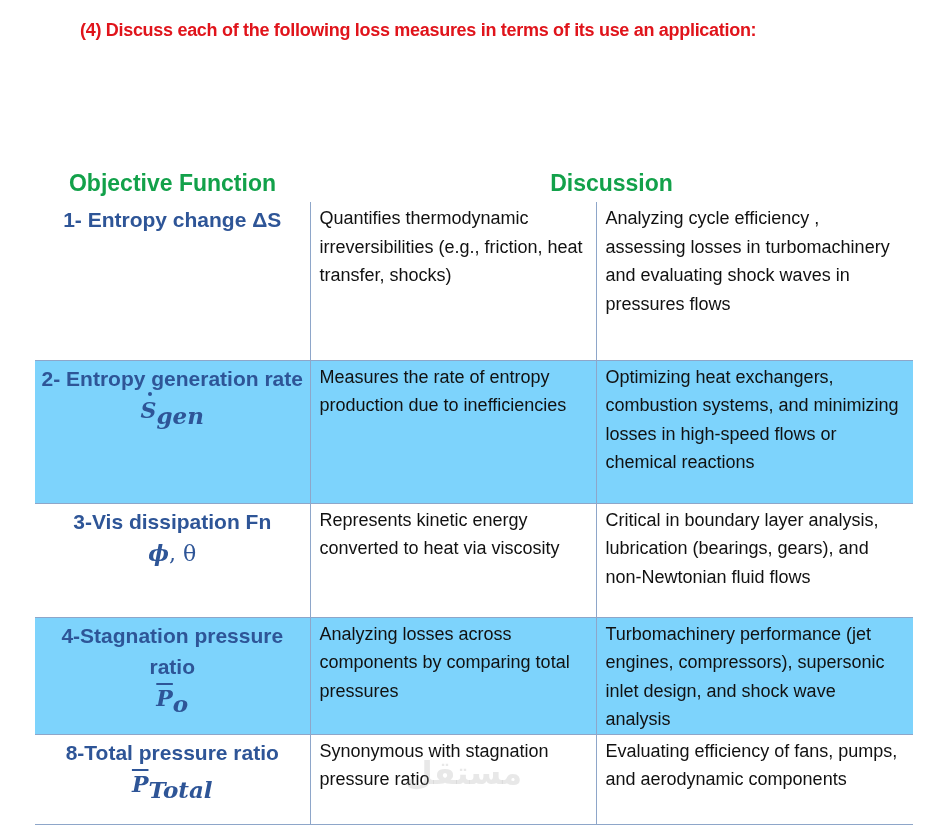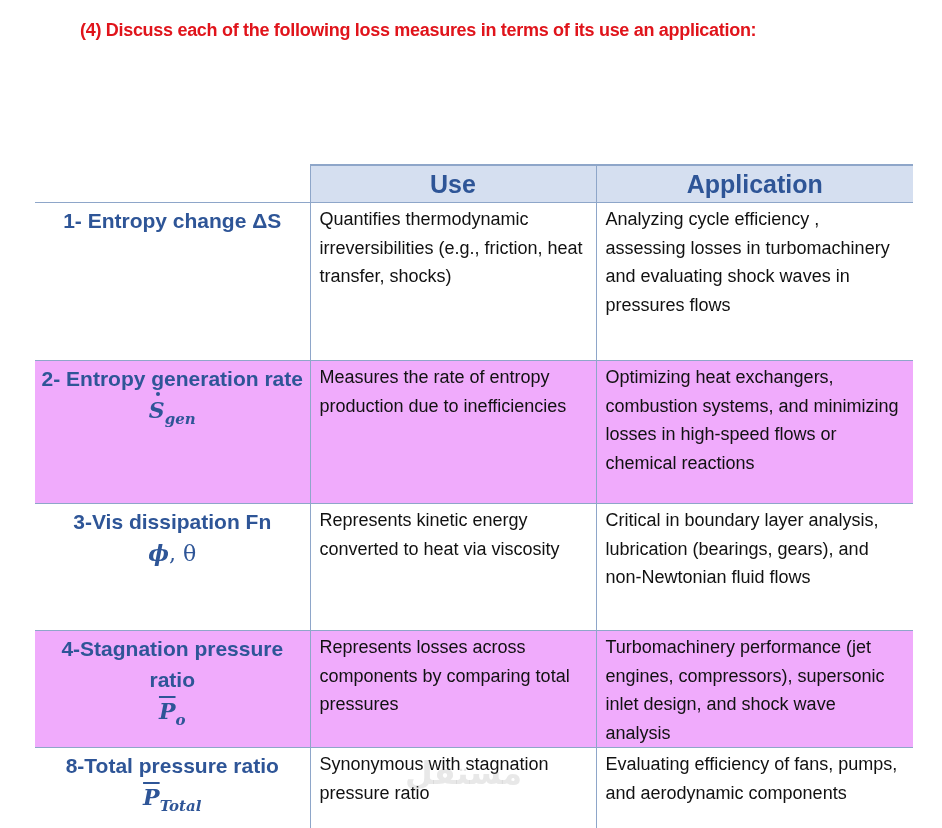--- a/index.html
+++ b/index.html
@@ -65,42 +65,42 @@
     }
     tr.row td {
       vertical-align: top;
       padding: 2px 10px 0 10px;
       font-size: 18px;
       line-height: 28.6px;
       color: #111111;
       border-bottom: 1px solid #8ea6c9;
     }
     tr.row td + td { border-left: 1px solid #8ea6c9; }
-    tr.row.shade td { background: #f0abfc; }
+    tr.row.shade td { background: #7dd3fc; }
     tr.row.plain td { background: #ffffff; }
     tr.row td.name {
       text-align: center;
       font-weight: bold;
       color: #2e5597;
       font-size: 21px;
       line-height: 31px;
       padding-left: 4px;
       padding-right: 4px;
     }
     .sym {
       display: block;
       font-family: "DejaVu Serif", "Liberation Serif", serif;
       font-weight: bold;
       font-style: italic;
       color: #2e5597;
       font-size: 22px;
       line-height: 32px;
     }
     .sym sub {
-      font-size: 15px;
+      font-size: 23px;
       vertical-align: -6px;
     }
     .sym .theta { font-style: normal; font-weight: normal; }
     .overbar {
       text-decoration: overline;
       text-decoration-thickness: 2px;
     }
     .sdot {
       position: relative;
       display: inline-block;
@@ -133,58 +133,57 @@
 
 <div class="question">(4) Discuss each of the following loss measures in terms of its use an application:</div>
 
 <table class="loss">
   <colgroup>
     <col class="c1">
       <col class="c2">
       <col class="c3">
   </colgroup>
   <tbody>
-  <tr class="hdr-sub">
-    <td class="blank"></td>
-    <td class="sub">Use</td>
-    <td class="sub">Application</td>
+      <tr class="hdr-top">
+    <td class="obj">Objective Function</td>
+    <td class="disc" colspan="2">Discussion</td>
   </tr>
 
   <tr class="row plain" style="height:158px">
     <td class="name">
       <span>1- Entropy change ΔS</span>
     </td>
     <td class="use">Quantifies thermodynamic irreversibilities (e.g., friction, heat transfer, shocks)</td>
     <td class="app">Analyzing cycle efficiency , assessing losses in turbomachinery  and evaluating shock waves in pressures flows</td>
   </tr>
 
   <tr class="row shade" style="height:143px">
     <td class="name">
       <span>2- Entropy generation rate</span>
       <span class="sym"><span class="sdot">S</span><sub>gen</sub></span>
     </td>
     <td class="use">Measures the rate of entropy production due to inefficiencies</td>
     <td class="app">Optimizing heat exchangers, combustion systems, and minimizing losses in high-speed flows or chemical reactions</td>
   </tr>
 
-  <tr class="row plain" style="height:127px">
+  <tr class="row plain" style="height:114px">
     <td class="name">
       <span>3-Vis dissipation Fn</span>
       <span class="sym"><span>ϕ</span><span class="theta">, </span><span class="theta">θ</span></span>
     </td>
     <td class="use">Represents kinetic energy converted to heat via viscosity</td>
     <td class="app">Critical in boundary layer analysis, lubrication (bearings, gears), and non-Newtonian fluid flows</td>
   </tr>
 
   <tr class="row shade" style="height:114px">
     <td class="name">
       <span>4-Stagnation pressure ratio</span>
       <span class="sym"><span class="overbar">P</span><sub>o</sub></span>
     </td>
-    <td class="use">Represents losses across components by comparing total pressures</td>
+    <td class="use">Analyzing losses across components by comparing total pressures</td>
     <td class="app">Turbomachinery performance (jet engines, compressors), supersonic inlet design, and shock wave analysis</td>
   </tr>
 
   <tr class="row plain" style="height:90px">
     <td class="name">
       <span>8-Total pressure ratio</span>
       <span class="sym"><span class="overbar">P</span><sub>Total</sub></span>
     </td>
     <td class="use">Synonymous with stagnation pressure ratio</td>
     <td class="app">Evaluating efficiency of fans, pumps, and aerodynamic components</td>

